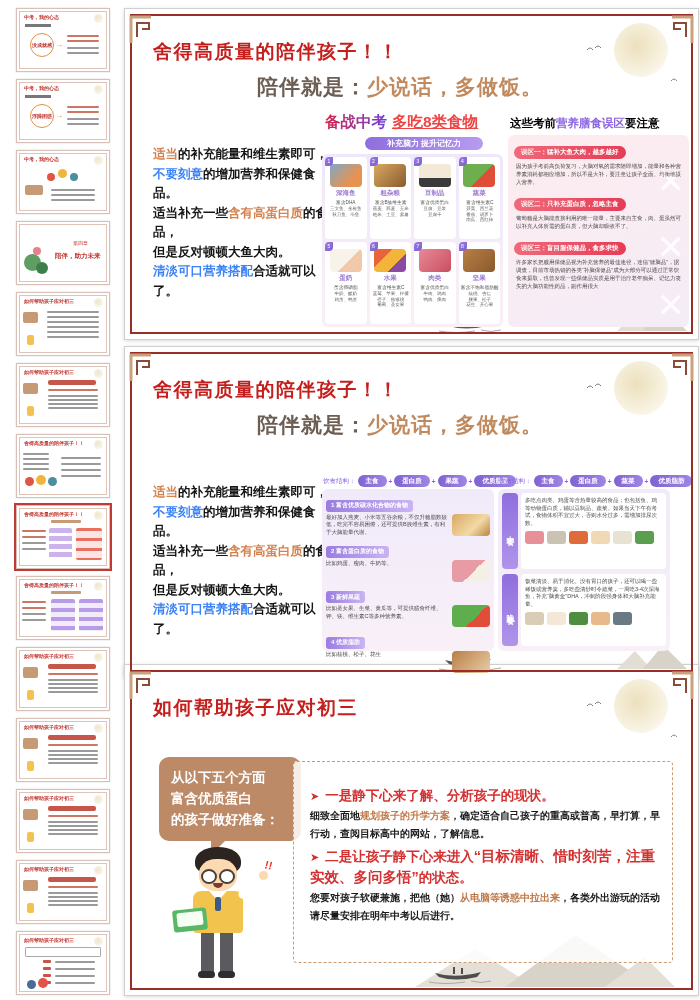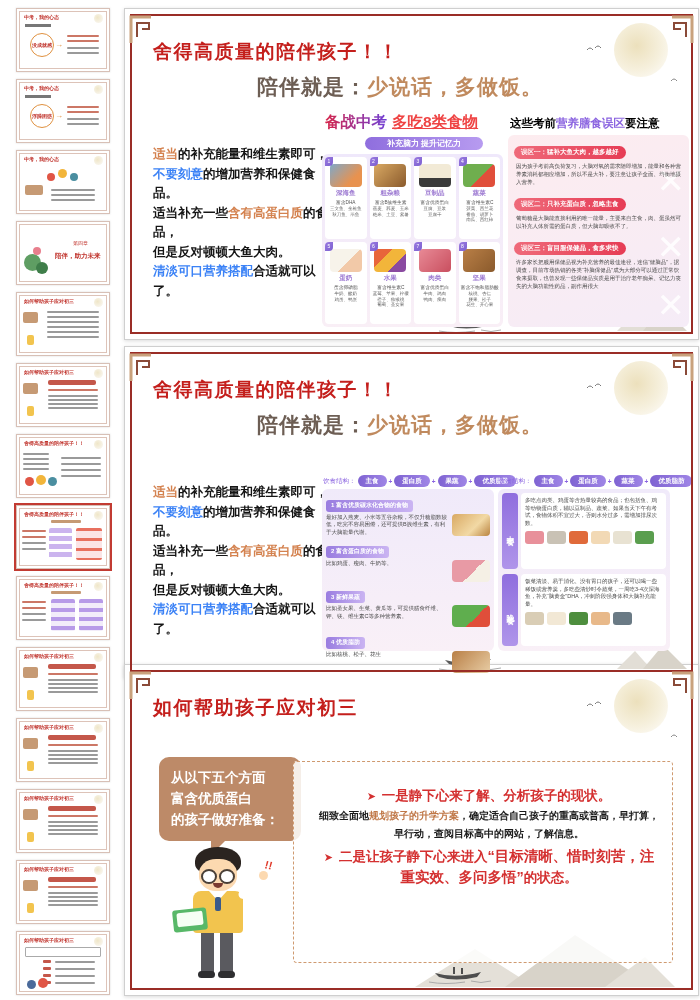--- a/index.html
+++ b/index.html
@@ -136,21 +136,21 @@
 
   
   .bubble{position:absolute;left:34px;top:92px;width:142px;height:84px;background:#bd8a68;border-radius:10px;
     color:#fff;font-size:13.5px;font-weight:bold;line-height:21px;padding:10px 0 0 12px;box-sizing:border-box;z-index:3;}
   .bubble:after{content:"";position:absolute;left:52px;bottom:-14px;width:0;height:0;
     border-top:16px solid #bd8a68;border-right:16px solid transparent;}
   .s3-hdr{position:absolute;left:282px;top:76px;width:266px;height:34px;background:#b97f5a;border-radius:8px;
     color:#fff;display:flex;align-items:center;justify-content:center;z-index:6;font-weight:bold;font-size:13px;white-space:nowrap;}
   .s3-hdr .big{font-size:20px;margin:0 1px;}
   .s3-box{position:absolute;left:168px;top:96px;width:380px;height:202px;border:1.5px dashed #cf9a70;
-    border-radius:4px;background:rgba(255,255,255,.85);z-index:5;padding:24px 12px 6px 24px;box-sizing:border-box;text-align:center;}
+    border-radius:4px;background:rgba(255,255,255,.85);z-index:5;padding:24px 12px 6px 16px;box-sizing:border-box;}
   .pt{color:#d43030;font-weight:bold;font-size:13.5px;line-height:20px;}
   .pt .arrow{font-size:11px;margin-right:6px;}
   .pt .q{font-size:14.5px;}
   .bd{color:#1a1a1a;font-size:10px;font-weight:bold;line-height:18px;margin:1px 0 3px 0;}
   .bd .br{color:#c07848;}
 
   
   .man{position:absolute;left:42px;top:182px;width:110px;height:138px;z-index:3;}
   .man .hair{position:absolute;left:28px;top:0;width:46px;height:28px;background:#2b2420;border-radius:50% 50% 40% 40%;}
   .man .face{position:absolute;left:32px;top:12px;width:38px;height:32px;background:#fcd9b0;border-radius:45%;}
@@ -698,16 +698,19 @@
     <div class="s3-box">
       <div class="pt">
         <span class="arrow">➤</span><span>一是静下心来了解、分析孩子的现状。</span>
       </div>
       <div class="bd">
         <span>细致全面地</span><span class="br">规划孩子的升学方案</span><span>，确定适合自己孩子的重高或普高，早打算，早行动，查阅目标高中的网站，了解信息。</span>
       </div>
       <div class="pt">
         <span class="arrow">➤</span><span>二是让孩子静下心来进入</span><span class="q">“目标清晰、惜时刻苦，注重实效、多问多悟”</span><span>的状态。</span>
       </div>
+      <div class="bd">
+        <span>您要对孩子软硬兼施，把他（她）</span><span class="br">从电脑等诱惑中拉出来</span><span>，各类外出游玩的活动请尽量安排在明年中考以后进行。</span>
+      </div>
     </div>
   </div>
 
 </div>
 
 </body></html>

